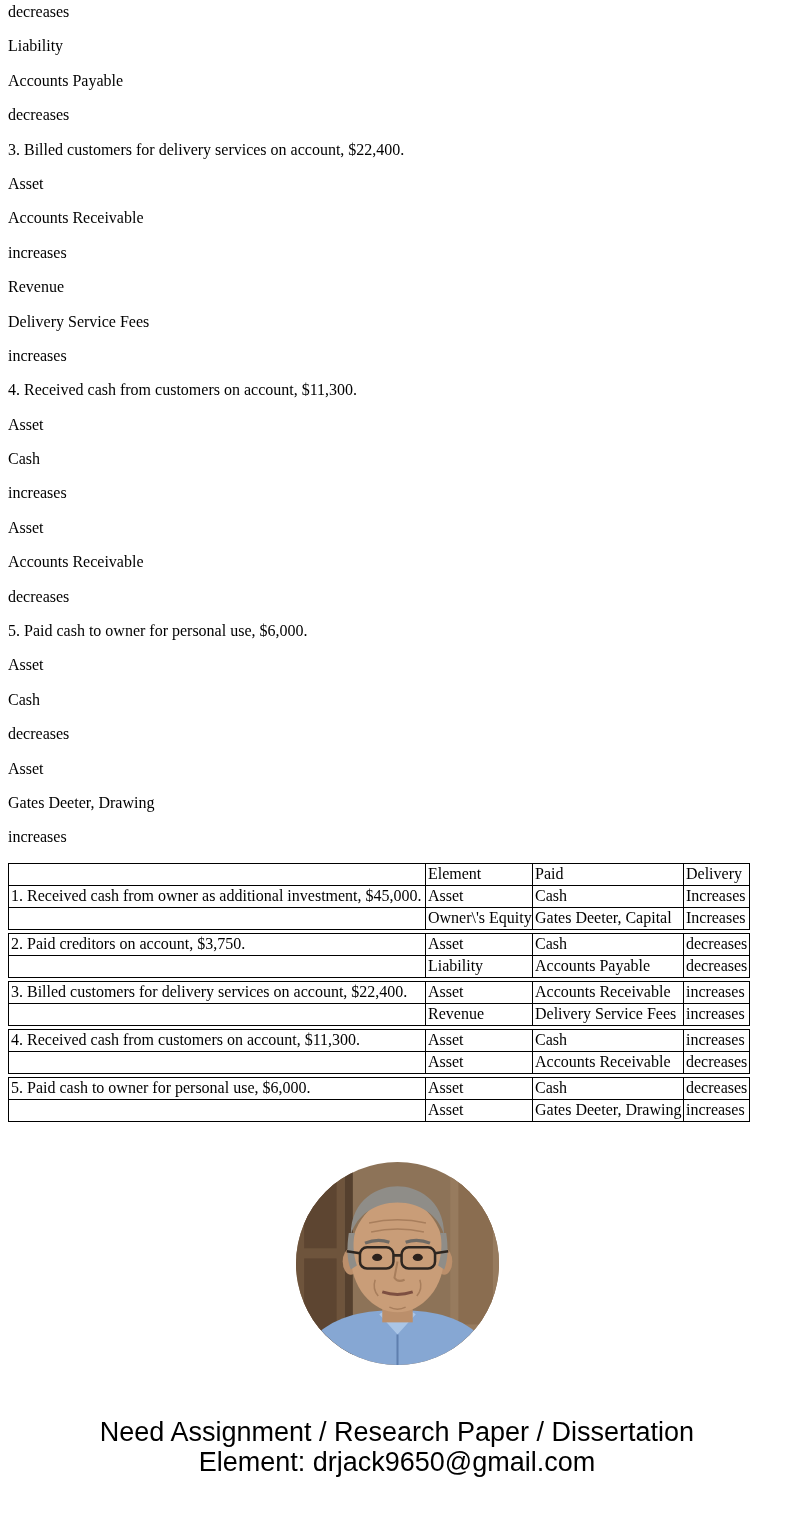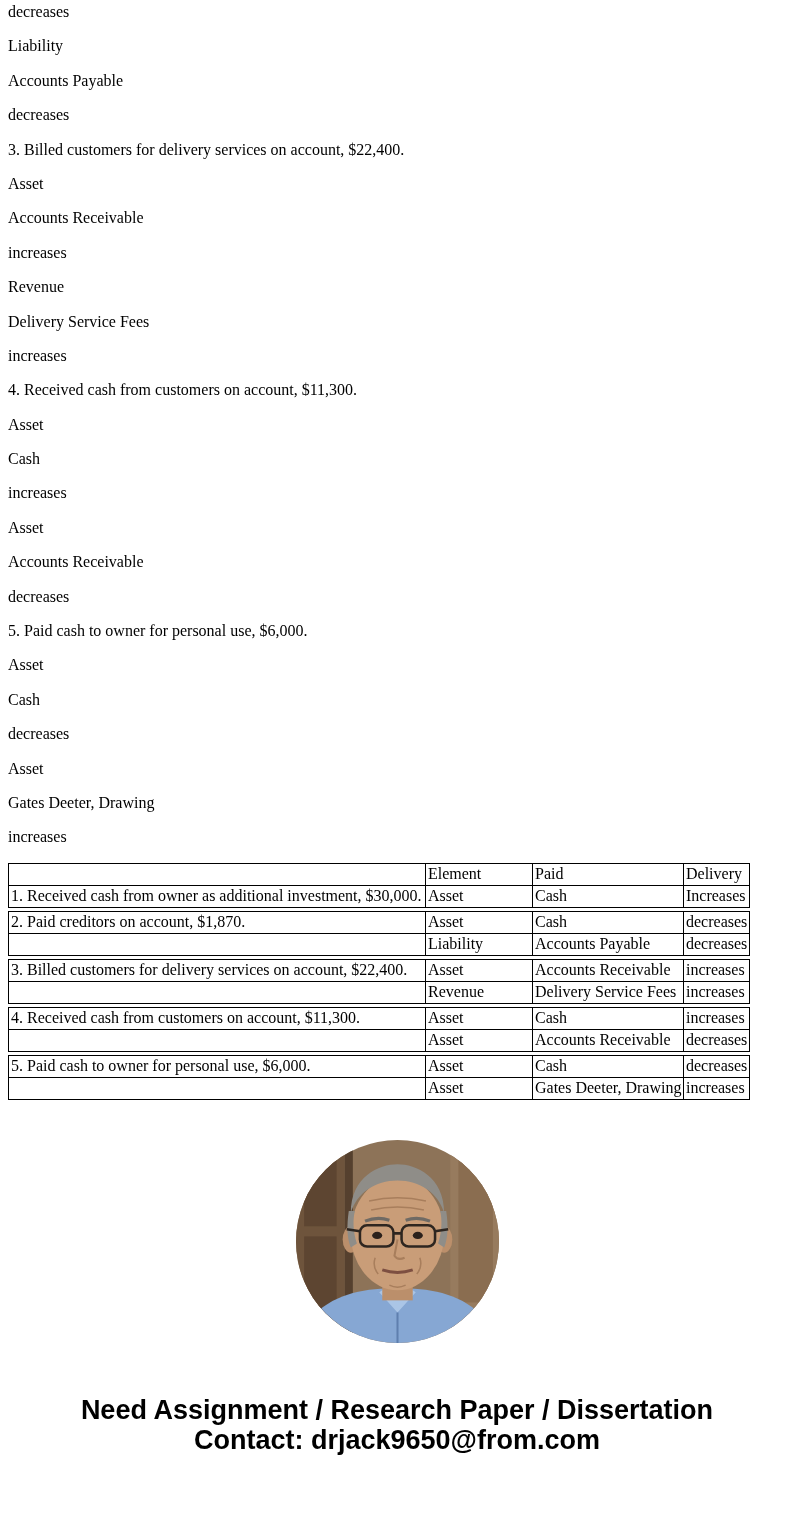--- a/index.html
+++ b/index.html
@@ -46,21 +46,21 @@
     overflow: hidden;
     flex: 0 0 auto;
   }
   .avatar svg { display: block; }
 
   .footer {
     margin-top: 52px;
     margin-bottom: 30px;
     text-align: center;
     font-family: "Liberation Sans", "DejaVu Sans", sans-serif;
-    font-weight: bold;
+    font-weight: normal;
     font-size: 27px;
     line-height: 30px;
     color: #000000;
   }
 </style>
 </head>
 <body>
 
 <div class="content">
 
@@ -98,38 +98,44 @@
         <col class="col-dir">
       </colgroup>
     <tbody>
       <tr>
         <td></td>
         <td>Element</td>
         <td>Paid</td>
         <td>Delivery</td>
       </tr>
       <tr>
-        <td>1. Received cash from owner as additional investment, $30,000.</td>
+        <td>1. Received cash from owner as additional investment, $45,000.</td>
         <td>Asset</td>
         <td>Cash</td>
         <td>Increases</td>
       </tr>
-    </tbody>
-  </table>
-
-  <table class="answers-table">
-    <colgroup>
-        <col class="col-desc">
-        <col class="col-element">
-        <col class="col-item">
-        <col class="col-dir">
-      </colgroup>
-    <tbody>
-      <tr>
-        <td>2. Paid creditors on account, $1,870.</td>
+      <tr>
+        <td></td>
+        <td>Owner\'s Equity</td>
+        <td>Gates Deeter, Capital</td>
+        <td>Increases</td>
+      </tr>
+    </tbody>
+  </table>
+
+  <table class="answers-table">
+    <colgroup>
+        <col class="col-desc">
+        <col class="col-element">
+        <col class="col-item">
+        <col class="col-dir">
+      </colgroup>
+    <tbody>
+      <tr>
+        <td>2. Paid creditors on account, $3,750.</td>
         <td>Asset</td>
         <td>Cash</td>
         <td>decreases</td>
       </tr>
       <tr>
         <td></td>
         <td>Liability</td>
         <td>Accounts Payable</td>
         <td>decreases</td>
       </tr>
@@ -251,16 +257,16 @@
         <path d="M122,116 Q125,125 119,132" stroke="#a87e5c" stroke-width="1.5" fill="none"></path>
 
         <path d="M85,128 Q100,133 115,128" stroke="#7d4f41" stroke-width="3" fill="none"></path>
         <path d="M92,143 Q100,147 108,143" stroke="#a87e5c" stroke-width="1.5" fill="none"></path>
       </svg>
     </div>
   </div>
 
   <div class="footer">
     <div class="footer-line">Need Assignment / Research Paper / Dissertation</div>
-    <div class="footer-line">Contact: drjack9650@from.com</div>
+    <div class="footer-line">Element: drjack9650@gmail.com</div>
   </div>
 
 </div>
 
 </body></html>

